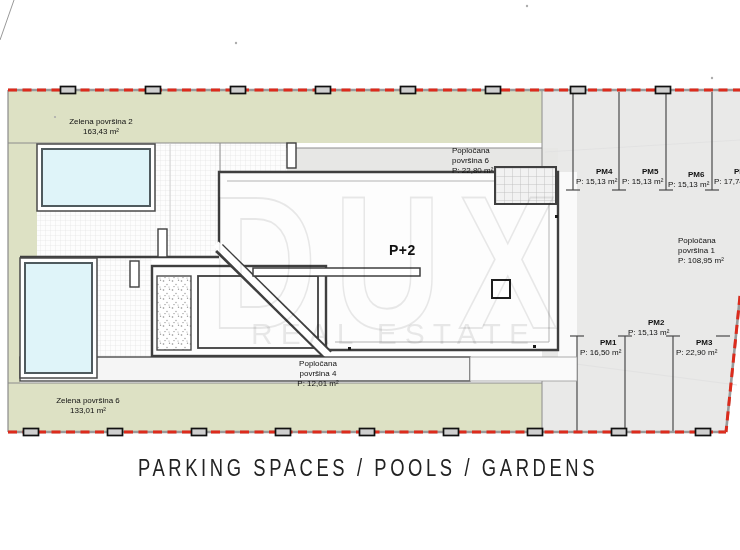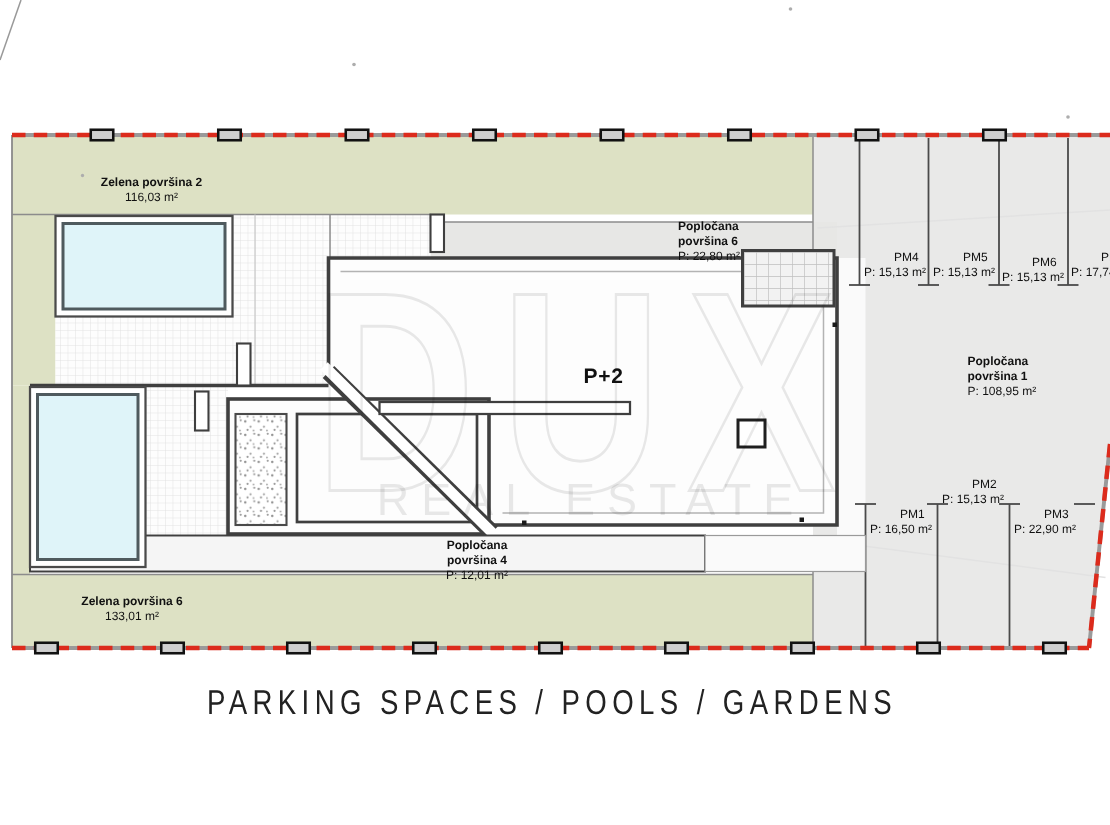--- a/index.html
+++ b/index.html
@@ -27,25 +27,25 @@
   .bound-red{stroke:var(--boundary-red,#dc2b1c);stroke-width:3;stroke-dasharray:9 5.5;fill:none;}
   .marker{fill:#cfcfcf;stroke:#111;stroke-width:1.7;}
   .divider{stroke:#4a4a4a;stroke-width:1.2;}
   .wall{stroke:#3f3f3f;stroke-width:2.4;}
   .dot{fill:#1a1a1a;}
   .speck{fill:#adadad;}
 
   
   .lbl{position:absolute;font-size:8px;line-height:1.22;color:#111;}
   .lbl.center{transform:translateX(-50%);text-align:center;}
-  .lbl .nm{font-weight:700;display:block;}
+  .lbl .nm{font-weight:400;display:block;}
   .lbl .ar{display:block;}
   .nowrap{white-space:nowrap;}
   .pm{position:absolute;font-size:8px;line-height:1.3;color:#111;}
-  .pm .id{font-weight:400;display:block;padding-left:20px;}
+  .pm .id{font-weight:700;display:block;padding-left:20px;}
   .bldg-lbl{position:absolute;left:369px;top:242px;font-size:14px;font-weight:700;
             letter-spacing:.5px;color:#111;padding-left:20px;}
   .wm-brand{position:absolute;left:392px;top:153px;transform:translateX(-50%) scaleX(.78);
             transform-origin:50% 0;font-size:190px;font-weight:700;letter-spacing:22px;
             white-space:nowrap;color:rgba(0,0,0,0.045);
             -webkit-text-fill-color:transparent;-webkit-text-stroke:2px rgba(0,0,0,0.085);
             pointer-events:none;}
   .wm-tag{position:absolute;left:394px;top:317px;transform:translateX(-50%);
           font-size:30px;font-weight:400;letter-spacing:8px;white-space:nowrap;
           color:rgba(0,0,0,0.085);pointer-events:none;}
@@ -183,36 +183,36 @@
     <circle class="speck" cx="527" cy="6" r="1.2"></circle>
     <circle class="speck" cx="712" cy="78" r="1.2"></circle>
     <circle class="speck" cx="55" cy="117" r="1.1"></circle>
   </svg>
 
   <div class="wm-brand">DUX</div>
   <div class="wm-tag">REAL ESTATE</div>
 
   <div class="lbl center" style="left:101px;top:117px">
     <span class="nm nowrap">Zelena površina 2</span>
-    <span class="ar nowrap">116,03 m²</span>
+    <span class="ar nowrap">163,43 m²</span>
   </div>
   <div class="lbl center" style="left:88px;top:396px">
     <span class="nm nowrap">Zelena površina 6</span>
     <span class="ar nowrap">133,01 m²</span>
   </div>
 
   <div class="lbl" style="left:452px;top:146px;width:54px">
     <span class="nm">Popločana površina 6</span>
     <span class="ar nowrap">P: 22,80 m²</span>
   </div>
   <div class="lbl center" style="left:318px;top:359px;width:56px">
     <span class="nm">Popločana površina 4</span>
     <span class="ar nowrap">P: 12,01 m²</span>
   </div>
-  <div class="lbl" style="left:645px;top:236px;width:54px">
+  <div class="lbl" style="left:678px;top:236px;width:54px">
     <span class="nm">Popločana površina 1</span>
     <span class="ar nowrap">P: 108,95 m²</span>
   </div>
 
   <div class="bldg-lbl">P+2</div>
 
   <div class="pm" style="left:580px;top:338px">
     <span class="id">PM1</span>
     <span>P: 16,50 m²</span>
   </div>

